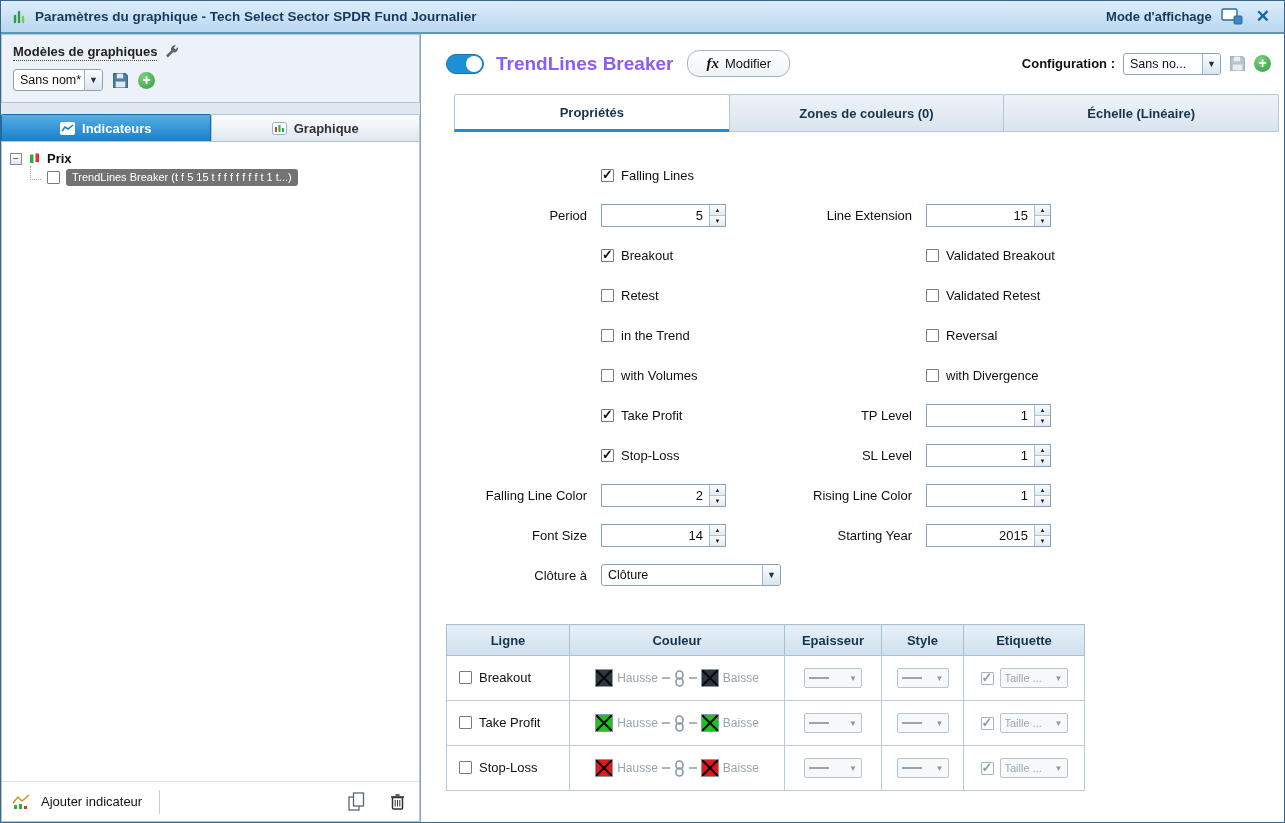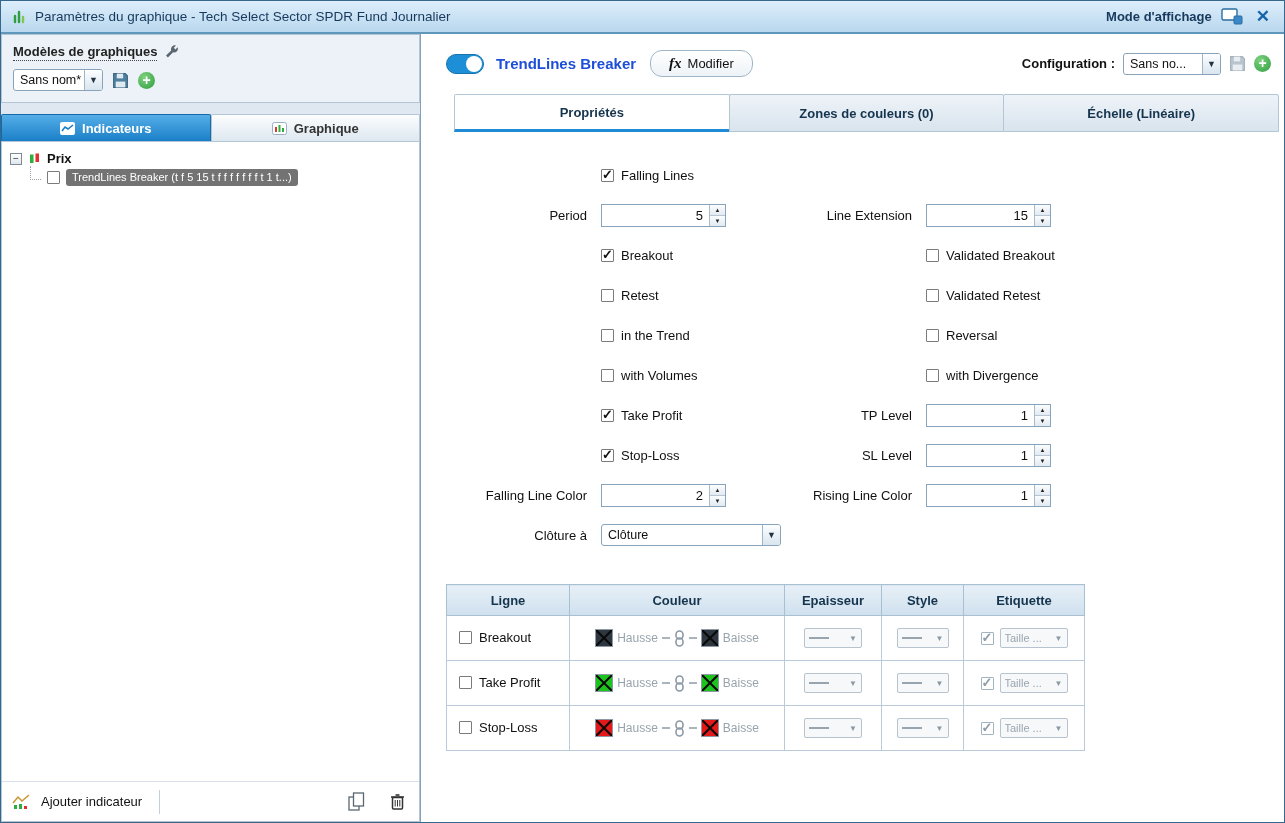--- a/index.html
+++ b/index.html
@@ -3,21 +3,21 @@
 <meta charset="utf-8">
 <style>
   * { box-sizing: border-box; }
   html,body{margin:0;padding:0;}
   body{font-family:"Liberation Sans",sans-serif;width:1285px;height:823px;overflow:hidden;background:#9fb3c2;}
   .window{width:1285px;height:823px;border:1px solid #35688c;display:flex;flex-direction:column;background:#d7e3ec;}
 
   
   .titlebar{height:33px;flex:0 0 33px;display:flex;align-items:center;padding:0 10px;
     background:linear-gradient(#ddeefb,#b9d7ee);border-bottom:2px solid #5e97ba;}
-  .titlebar .title{font-size:13.5px;font-weight:normal;color:#16395c;margin-left:8px;}
+  .titlebar .title{font-size:13.5px;font-weight:bold;color:#16395c;margin-left:8px;}
   .tb-right{margin-left:auto;display:flex;align-items:center;gap:9px;}
   .dm-label{font-size:13px;font-weight:bold;color:#16395c;}
   .close-x{color:#1565a8;font-size:17px;font-weight:bold;padding:0 4px;cursor:default;}
 
   .content{flex:1;display:flex;min-height:0;}
 
   
   .left{width:420px;flex:0 0 420px;background:#dfe8f0;border-right:1px solid #86a2b8;padding:0;display:flex;flex-direction:column;justify-content:space-between;}
   .tpl-box{border:1px solid #b3c6d6;background:#ecf2f8;padding:9px 11px 11px;margin-bottom:11px;}
   .tpl-title{display:inline-block;font-size:13px;font-weight:bold;color:#222;border-bottom:1px dotted #444;padding-bottom:1px;}
@@ -60,21 +60,21 @@
   .spin .up{border-bottom:1px solid #b6c5d1;}
   .plus{width:17px;height:17px;flex:0 0 17px;border-radius:50%;background:radial-gradient(circle at 35% 30%,#7ed07e,#2f9e3f);
     color:#fff;font-weight:bold;font-size:14px;line-height:16px;text-align:center;}
   .icon-btn{display:inline-flex;align-items:center;justify-content:center;}
 
   
   .right{flex:1;background:#fff;padding:16px 5px 0 25px;display:flex;flex-direction:column;min-width:0;}
   .rhead{display:flex;align-items:center;padding-right:8px;}
   .toggle{width:38px;height:20px;border-radius:10px;background:#1d8fd7;position:relative;flex:0 0 38px;border:1px solid #1673ae;}
   .toggle::after{content:"";position:absolute;top:1px;right:1px;width:16px;height:16px;border-radius:50%;background:#fff;}
-  .ind-title{font-size:15px;font-weight:bold;color:#1d4ed8;margin-left:12px;white-space:nowrap;}
+  .ind-title{font-size:19px;font-weight:bold;color:#8b5cf6;margin-left:12px;white-space:nowrap;}
   .fx-btn{display:inline-flex;align-items:center;gap:6px;margin-left:14px;height:27px;padding:0 18px;
     border:1px solid #9fb6c8;border-radius:12px;background:linear-gradient(#ffffff,#eef3f7);font-size:13px;color:#111;}
   .fx-glyph{font-family:"Liberation Serif",serif;font-style:italic;font-weight:bold;font-size:15px;}
   .config{margin-left:auto;display:flex;align-items:center;gap:8px;}
   .config .clabel{font-size:13px;font-weight:bold;color:#111;}
   .rtabs{display:flex;margin-top:17px;}
   .rtab{flex:1;height:38px;display:flex;align-items:center;justify-content:center;font-size:13px;font-weight:bold;color:#15344e;
     background:linear-gradient(#eef3f8,#d9e4ee);border:1px solid #b3c6d6;margin-left:-1px;border-radius:2px 2px 0 0;}
   .rtab:first-child{margin-left:8px;}
   .rtab.active{background:#fff;border-bottom:3px solid #1e8bd4;}
@@ -436,20 +436,43 @@
             <span class="stepper">
               <span class="val">1</span>
               <span class="spin">
                   <span class="up">▲</span>
                   <span>▼</span>
                 </span>
             </span>
           </span>
         </div>
 
+        <div class="frow">
+          <span class="cl">Font Size</span>
+          <span class="cf">
+            <span class="stepper">
+              <span class="val">14</span>
+              <span class="spin">
+                  <span class="up">▲</span>
+                  <span>▼</span>
+                </span>
+            </span>
+          </span>
+          <span class="gp"></span>
+          <span class="cl2">Starting Year</span>
+          <span class="cf2">
+            <span class="stepper">
+              <span class="val">2015</span>
+              <span class="spin">
+                  <span class="up">▲</span>
+                  <span>▼</span>
+                </span>
+            </span>
+          </span>
+        </div>
 
         <div class="frow">
           <span class="cl">Clôture à</span>
           <span class="cf2">
             <span class="psel" style="width:180px;">
               <span class="txt">Clôture</span>
               <span class="arr">▼</span>
             </span>
           </span>
         </div>

